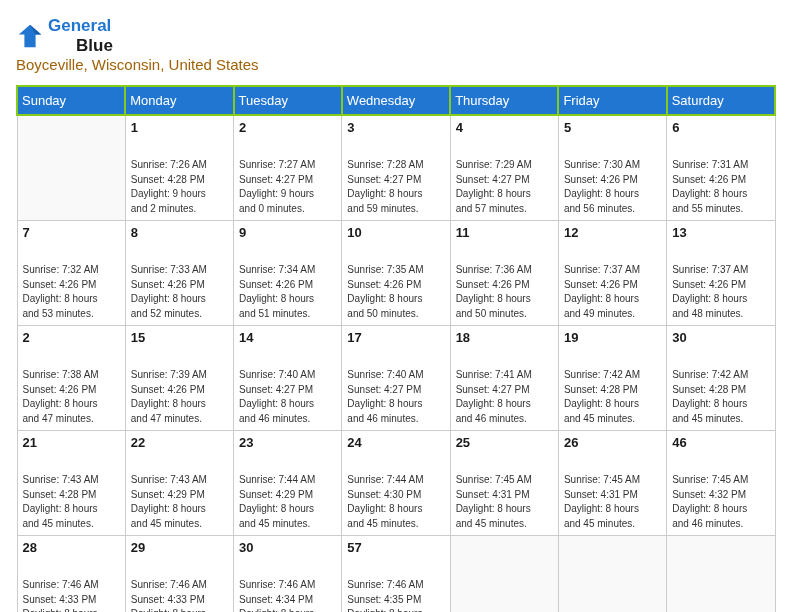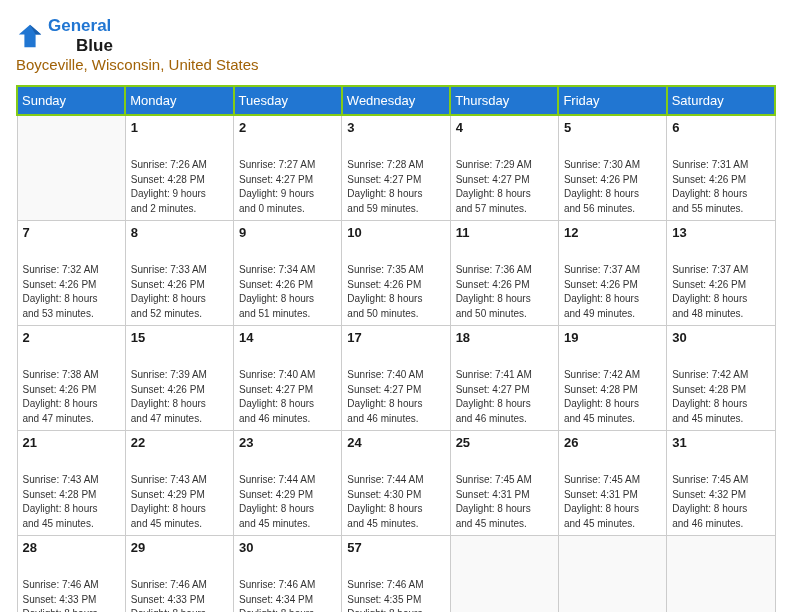--- a/index.html
+++ b/index.html
@@ -220,21 +220,21 @@
         </td>
         <td>
           <span class="day-num">25</span>
           <div class="day-info">Sunrise: 7:45 AM<br>Sunset: 4:31 PM<br>Daylight: 8 hours<br>and 45 minutes.</div>
         </td>
         <td>
           <span class="day-num">26</span>
           <div class="day-info">Sunrise: 7:45 AM<br>Sunset: 4:31 PM<br>Daylight: 8 hours<br>and 45 minutes.</div>
         </td>
         <td>
-          <span class="day-num">31</span>
+          <span class="day-num">46</span>
           <div class="day-info">Sunrise: 7:45 AM<br>Sunset: 4:32 PM<br>Daylight: 8 hours<br>and 46 minutes.</div>
         </td>
       </tr>
       <tr class="week-row">
         <td>
           <span class="day-num">28</span>
           <div class="day-info">Sunrise: 7:46 AM<br>Sunset: 4:33 PM<br>Daylight: 8 hours<br>and 47 minutes.</div>
         </td>
         <td>
           <span class="day-num">29</span>

